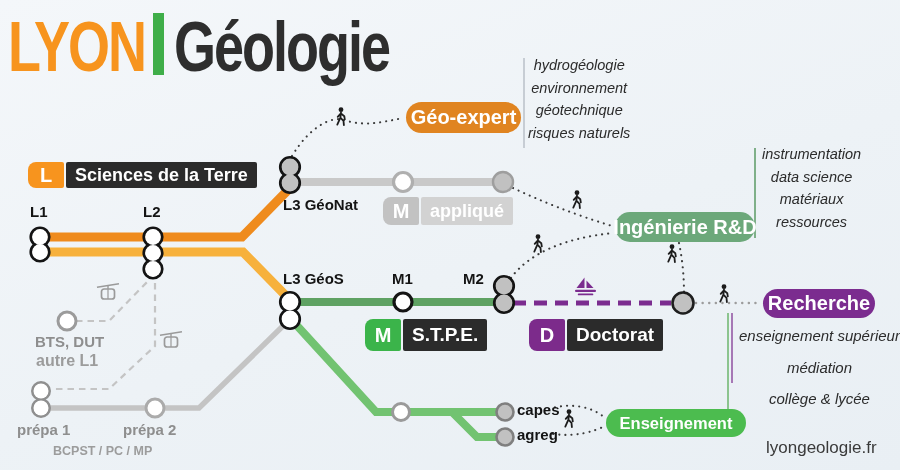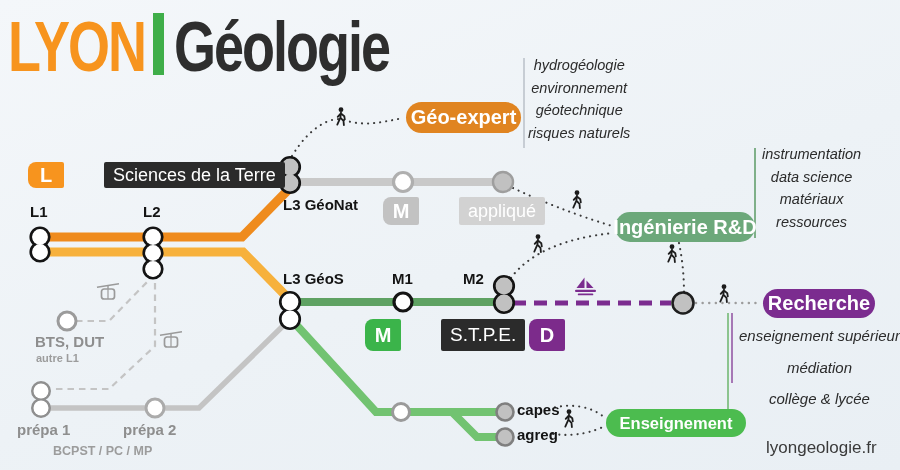--- a/index.html
+++ b/index.html
@@ -19,22 +19,22 @@
   .brand-title .word{font-size:54px; font-weight:bold; letter-spacing:-2px; line-height:0.95;
     display:inline-block; transform:scaleY(1.32); transform-origin:50% 88%;}
   .brand-lyon{color:#F7941E;}
   .brand-subject{color:#2E2E2E;}
   .brand-bar{display:inline-block; width:11px; height:62px; background:#3FAE49; margin:0 10px 3px 8px;}
 
   
   .linebadge{display:flex; align-items:stretch; gap:2px;}
   .code-box{display:flex; align-items:center; justify-content:center;
     color:#fff; font-weight:bold; font-size:20px; width:36px; border-radius:8px 2px 2px 8px;}
-  .name-box{display:flex; align-items:center; color:#fff; font-weight:normal; font-size:18px;
-    background:#2B2B2B; padding:0 9px; border-radius:2px;margin-left:38px;}
+  .name-box{display:flex; align-items:center; color:#fff; font-weight:bold; font-size:18px;
+    background:#2B2B2B; padding:0 9px; border-radius:2px;}
   .pill{display:flex; align-items:center; justify-content:center; color:#fff;
     font-weight:bold; font-size:20px; border-radius:16px;}
 
   .station-label{font-weight:bold; font-size:15px; color:#141414;}
   .gray-big{font-weight:bold; font-size:15px; color:#8E8E8E;}
   .gray-small{font-weight:bold; font-size:12.5px; color:#9C9C9C;}
 
   .it-list{font-style:italic; font-size:14.5px; color:#2B2B2B;}
   .it-list div{height:22.6px;}
   .it-list-wide div{height:31.5px; font-size:15px;}
@@ -229,20 +229,21 @@
       <div>matériaux</div>
       <div>ressources</div>
     </div>
 
     <div class="abs linebadge" style="left:365px; top:319px; height:32px;">
       <div class="code-box" style="background:#3BB44A;">M</div>
       <div class="name-box" style="font-size:19px;">S.T.P.E.</div>
     </div>
     <div class="abs linebadge" style="left:529px; top:319px; height:32px;">
       <div class="code-box" style="background:#7C2B8B;">D</div>
+      <div class="name-box" style="font-size:19px;">Doctorat</div>
     </div>
 
     <div class="abs pill" style="left:763px; top:289px; width:112px; height:29px; background:#7B2C8F;">Recherche</div>
     <div class="abs it-list it-list-wide" style="left:739px; top:327px;">
       <div>enseignement supérieur</div>
       <div>médiation</div>
       <div>collège &amp; lycée</div>
     </div>
 
     <div class="abs pill" style="left:606px; top:409px; width:140px; height:28px; background:#4CBC4F; font-size:16.5px;">Enseignement</div>
@@ -250,20 +251,20 @@
     <div class="abs station-label" style="left:30px;  top:203px;">L1</div>
     <div class="abs station-label" style="left:143px; top:203px;">L2</div>
     <div class="abs station-label" style="left:283px; top:196px;">L3 GéoNat</div>
     <div class="abs station-label" style="left:283px; top:270px;">L3 GéoS</div>
     <div class="abs station-label" style="left:392px; top:270px;">M1</div>
     <div class="abs station-label" style="left:463px; top:270px;">M2</div>
     <div class="abs station-label" style="left:517px; top:401px;">capes</div>
     <div class="abs station-label" style="left:517px; top:426px;">agreg</div>
 
     <div class="abs gray-big" style="left:35px;  top:333px;">BTS, DUT</div>
-    <div class="abs gray-small" style="left:36px; top:352px; font-size:11px;">autre L1</div>
+    <div class="abs gray-small" style="left:36px; top:352px; font-size:16px;">autre L1</div>
     <div class="abs gray-big" style="left:17px;  top:421px;">prépa 1</div>
     <div class="abs gray-big" style="left:123px; top:421px;">prépa 2</div>
     <div class="abs gray-small" style="left:53px; top:444px;">BCPST / PC / MP</div>
 
     <div class="abs site-url" style="left:766px; top:438px;">lyongeologie.fr</div>
   </div>
 </div>
 
 </body></html>

